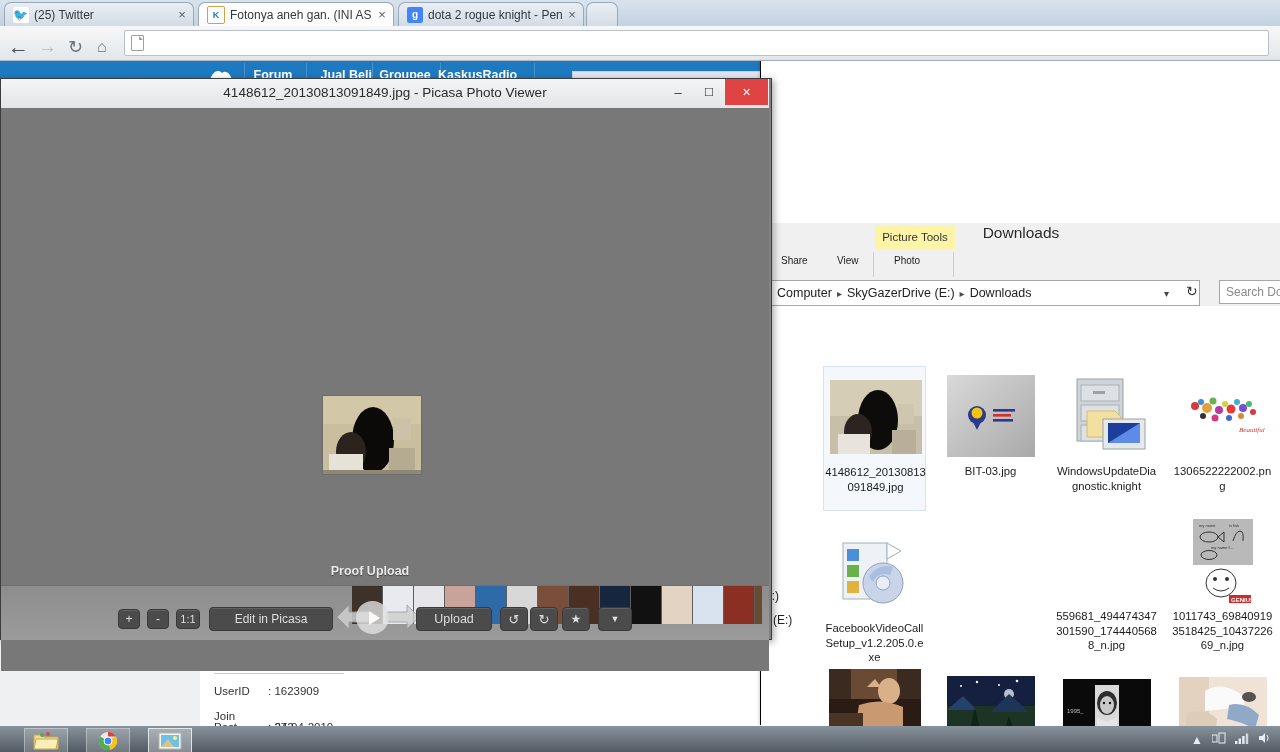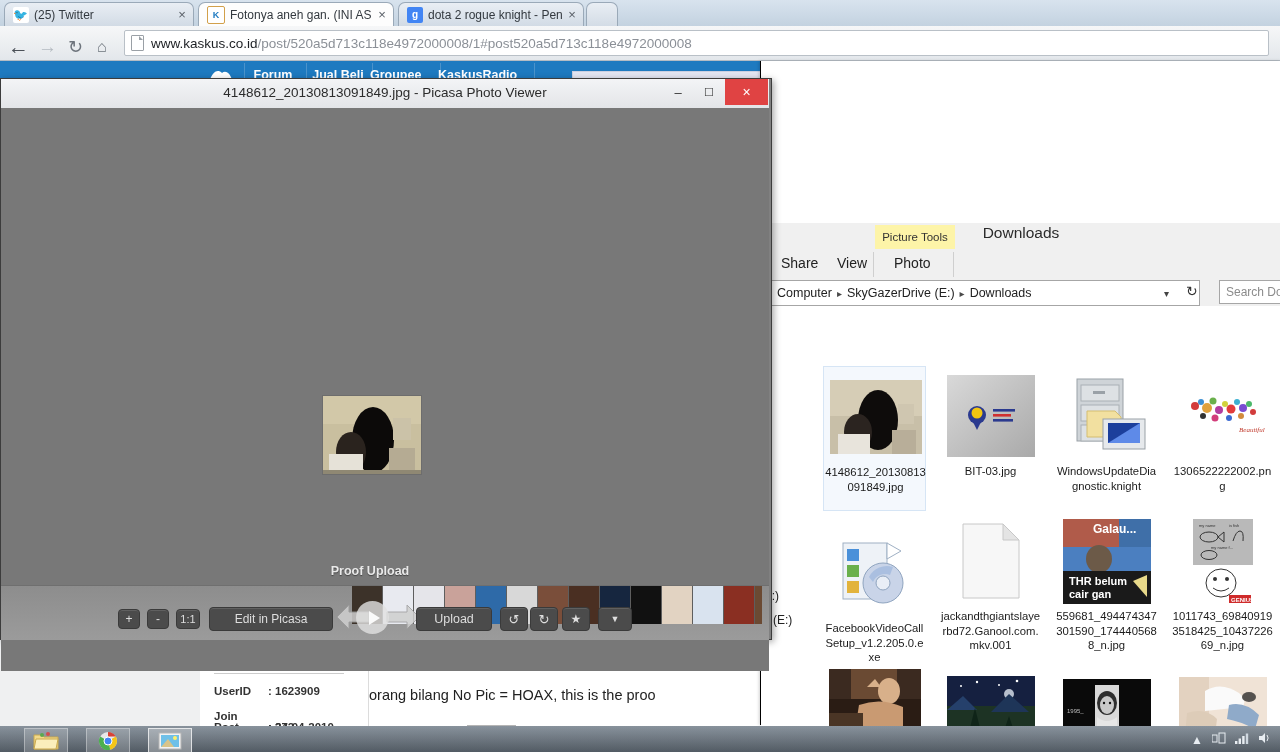--- a/index.html
+++ b/index.html
@@ -70,21 +70,21 @@
   #quotebox{position:absolute;left:572px;top:10px;width:340px;height:78px;
      background:#e3e6f2;border:1px solid #ccd0e0;}
   #quotetext{position:absolute;left:-5px;top:7px;width:350px;font-size:13.5px;color:#2b2f33;
      white-space:nowrap;overflow:hidden;}
 
   
   #postblock{position:absolute;left:200px;top:596px;width:945px;height:95px;background:#fff;}
   #userpanel{position:absolute;left:10px;top:0px;width:145px;height:95px;}
   #uname{position:absolute;left:4px;top:-5px;font-size:13px;color:#444;}
   #uhr{position:absolute;left:4px;top:16px;width:130px;height:1px;background:#ccc;}
-  .urow{position:absolute;font-size:11.5px;color:#333;font-weight:bold;}
+  .urow{position:absolute;font-size:11.5px;color:#333;}
   .ukey{left:4px;}
   .uval{left:58px;}
   #ustatus{position:absolute;left:14px;top:82px;width:8px;height:10px;background:#3fbf3f;border:1px solid #2a8b2a;}
   #postbody{position:absolute;left:168px;top:0;width:470px;height:95px;
      border-left:1px solid #dcdcdc;}
   #posttext{position:absolute;left:0px;top:30px;width:480px;font-size:14.5px;color:#222;
      white-space:nowrap;overflow:hidden;}
   #spoilerline{position:absolute;left:0px;top:68px;font-size:12px;color:#222;
      display:flex;align-items:center;}
   #spoilerline b{font-weight:bold;}
@@ -96,21 +96,21 @@
   #explorer{position:absolute;left:760px;top:61px;width:520px;height:664px;
      background:#f0f0f0;border-left:1px solid #000000;box-shadow:-1px 0 3px rgba(0,0,0,.18);}
   #ex-titlearea{position:absolute;left:0;top:0;width:520px;height:162px;background:#ffffff;}
   #ex-ribbonhead{position:absolute;left:0;top:162px;width:520px;height:28px;background:#f0f0f0;}
   #pt-tab{position:absolute;left:114px;top:164px;width:80px;height:24px;background:#fdf4a8;
      display:flex;align-items:center;justify-content:center;font-size:11.5px;color:#333;}
   #ex-title{position:absolute;left:0;top:163px;width:520px;text-align:center;
      font-size:15.5px;color:#2b2b2b;}
   #ex-tabs{position:absolute;left:0;top:190px;width:520px;height:27px;background:#f0f0f0;
      border-bottom:1px solid #c8c8c8;}
-  .extab{position:absolute;top:4px;font-size:14px;color:#222;}
+  .extab{position:absolute;top:4px;font-size:10px;color:#222;}
   #extabsep1{position:absolute;left:112px;top:191px;width:1px;height:25px;background:#cfcfcf;}
   #extabsep2{position:absolute;left:192px;top:191px;width:1px;height:25px;background:#cfcfcf;}
   #ex-addrbar{position:absolute;left:0;top:217px;width:520px;height:28px;background:#f0f0f0;}
   #crumbbox{position:absolute;left:0px;top:219px;width:437px;height:24px;background:#fff;
      border:1px solid #a6a6a6;display:flex;align-items:center;font-size:12.5px;color:#222;}
   .crumb{white-space:nowrap;}
   .chev{color:#4a4a4a;margin:0 5px;font-size:10px;}
   #crumbdd{position:absolute;right:30px;font-size:10px;color:#444;}
   #refresh{position:absolute;left:425px;top:222px;font-size:14px;color:#333;}
   #searchbox{position:absolute;left:458px;top:219px;width:70px;height:24px;background:#fff;
@@ -210,39 +210,38 @@
   </div>
 
   <div id="toolbar"></div>
   <div class="navbtn" id="btnback">←</div>
   <div class="navbtn" id="btnfwd">→</div>
   <div class="navbtn" id="btnreload">↻</div>
   <div class="navbtn" id="btnhome">⌂</div>
 
   <div id="urlbar">
     <span id="pagei"></span>
-    <span id="urltext"><b>www.kaskus.co.id</b><span>/post/520a5d713c118e4972000008/1#post520a5d713c118e4972000008</span></span>
   </div>
 
   <div id="page">
     <div id="pagegray"></div>
     <div id="postarea"></div>
 
     <div id="kbar">
       <div class="logo">
         <svg width="26" height="16" viewBox="0 0 26 16">
             <path d="M2 13 C5 4, 10 2, 14 6 C17 3, 22 5, 24 13 Z" fill="#fff"></path>
           </svg>
       </div>
       <div class="kdiv" style="left:244px"></div>
       <div class="knav" style="left:242px;width:62px;text-align:center">Forum</div>
       <div class="kdiv" style="left:306px"></div>
-      <div class="knav" style="left:304px;width:68px;text-align:center">Jual Beli</div>
+      <div class="knav" style="left:304px;width:68px;text-align:right">Jual Beli</div>
       <div class="kdiv" style="left:372px"></div>
-      <div class="knav" style="left:370px;width:70px;text-align:left">Groupee</div>
+      <div class="knav" style="left:370px;width:70px;text-align:center">Groupee</div>
       <div class="kdiv" style="left:440px"></div>
       <div class="knav" style="left:438px;width:96px;text-align:left">KaskusRadio</div>
       <div class="kdiv" style="left:534px"></div>
 
       <div id="kright" style="right:134px;">
         <div id="kavatar">
           <svg width="15" height="15" viewBox="0 0 15 15">
               <circle cx="7.5" cy="7" r="5" fill="#f7d24a"></circle>
               <circle cx="5.7" cy="6.4" r="1" fill="#222"></circle>
               <circle cx="9.3" cy="6.4" r="1" fill="#222"></circle>
@@ -270,29 +269,20 @@
       <div id="userpanel">
         <div id="uname">Kaskuser</div>
         <div id="uhr"></div>
         <div class="urow ukey" style="top:28px">UserID</div>
         <div class="urow uval" style="top:28px">: 1623909</div>
         <div class="urow ukey" style="top:53px">Join</div>
         <div class="urow uval" style="top:64px">: 24-04-2010</div>
         <div class="urow ukey" style="top:64px">Post</div>
         <div class="urow uval" style="top:64px">: 272</div>
         <div id="ustatus"></div>
-      </div>
-      <div id="postbody">
-        <div id="posttext">orang bilang No Pic = HOAX, this is the proo</div>
-        <div id="spoilerline">
-          <b>Spoiler</b>
-          <span>for</span>
-          <i>Proof:</i>
-          <span id="showbtn">Show</span>
-        </div>
       </div>
     </div>
   </div>
 </div>
 
 <div id="explorer">
   <div id="ex-titlearea"></div>
   <div id="ex-ribbonhead"></div>
   <div id="pt-tab">Picture Tools</div>
   <div id="ex-title">Downloads</div>
@@ -416,45 +406,22 @@
           <rect x="12" y="44" width="12" height="12" fill="#e2b33c"></rect>
           <path d="M52 6 L66 14 L52 22 Z" fill="#ffffff" stroke="#9fb0c4"></path>
           <circle cx="48" cy="46" r="20" fill="#c9d4e8" stroke="#8fa4bf"></circle>
           <circle cx="48" cy="46" r="7" fill="#e9eef6" stroke="#8fa4bf"></circle>
           <path d="M34 40 A20 20 0 0 1 58 30 L55 38 A13 13 0 0 0 38 45 Z" fill="#9db6dd" opacity=".7"></path>
         </svg>
       </div>
       <div class="fname">FacebookVideoCallSetup_v1.2.205.0.exe</div>
     </div>
 
-    <div class="fileitem" style="left:132px;top:205px">
-      <div class="thumbwrap">
-        <svg width="60" height="78" viewBox="0 0 60 78">
-          <path d="M2 2 L42 2 L58 18 L58 76 L2 76 Z" fill="#f7f7f7" stroke="#c8c8c8"></path>
-          <path d="M42 2 L42 18 L58 18 Z" fill="#e4e4e4" stroke="#c8c8c8"></path>
-        </svg>
-      </div>
-      <div class="fname">jackandthgiantslayerbd72.Ganool.com.mkv.001</div>
-    </div>
 
     <div class="fileitem" style="left:248px;top:205px">
-      <div class="thumbwrap">
-        <svg width="88" height="85" viewBox="0 0 88 85">
-          <rect width="88" height="85" fill="#2c2c2c"></rect>
-          <rect x="0" y="0" width="88" height="30" fill="#b05b4a"></rect>
-          <rect x="56" y="0" width="32" height="30" fill="#3f6fa8"></rect>
-          <text x="30" y="14" font-size="12" fill="#fff" font-family="Liberation Sans" font-weight="bold">Galau...</text>
-          <rect x="0" y="28" width="88" height="26" fill="#4b7fc0"></rect>
-          <ellipse cx="36" cy="40" rx="13" ry="14" fill="#6c5a48"></ellipse>
-          <rect x="0" y="52" width="88" height="33" fill="#1a1a1a"></rect>
-          <text x="6" y="66" font-size="11" fill="#fff" font-family="Liberation Sans" font-weight="bold">THR belum</text>
-          <text x="6" y="79" font-size="11" fill="#fff" font-family="Liberation Sans" font-weight="bold">cair gan</text>
-          <path d="M70 62 L84 56 L84 78 Z" fill="#e8d98a"></path>
-        </svg>
-      </div>
       <div class="fname">559681_494474347301590_1744405688_n.jpg</div>
     </div>
 
     <div class="fileitem" style="left:364px;top:205px">
       <div class="thumbwrap">
         <svg width="60" height="85" viewBox="0 0 60 85">
           <rect width="60" height="46" fill="#b9b9b9"></rect>
           <text x="6" y="8" font-size="4" fill="#333" font-family="Liberation Sans">my name</text>
           <text x="36" y="8" font-size="4" fill="#333" font-family="Liberation Sans">is fish</text>
           <ellipse cx="16" cy="18" rx="9" ry="5" fill="none" stroke="#333"></ellipse>

